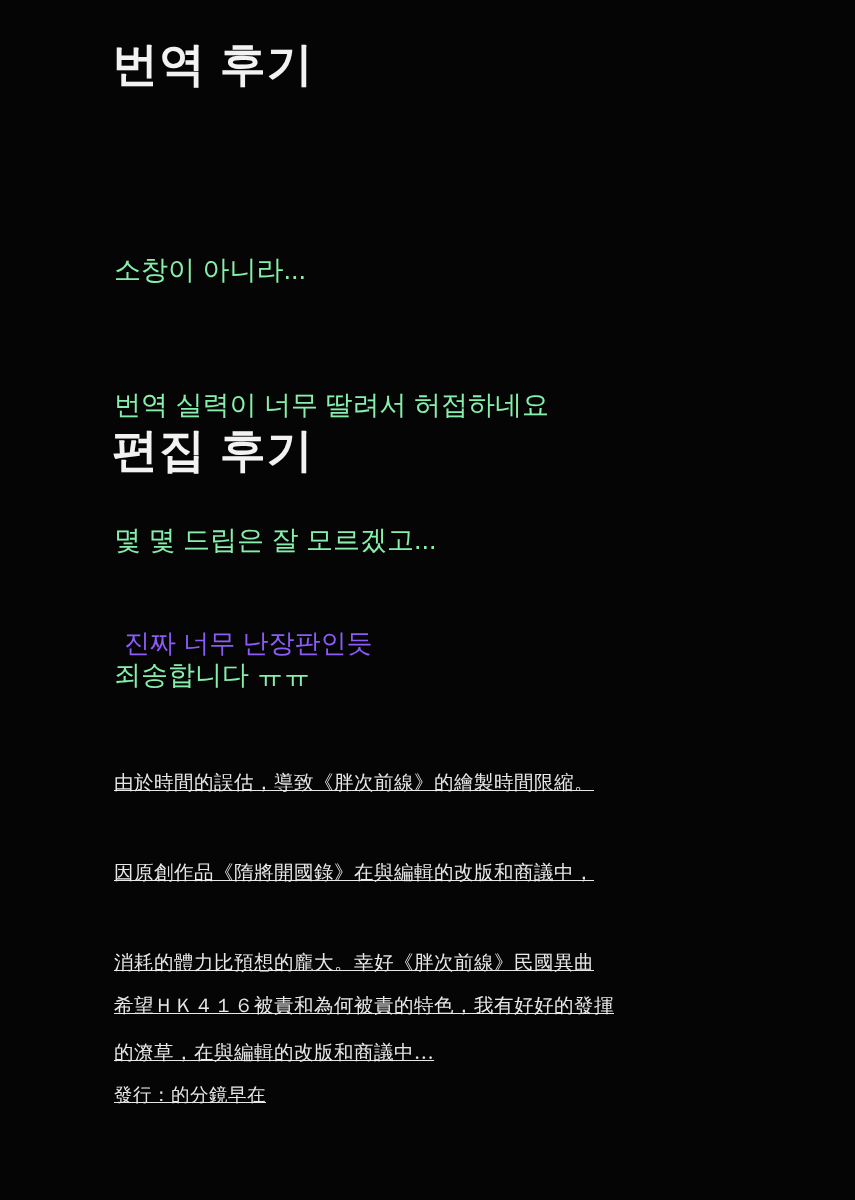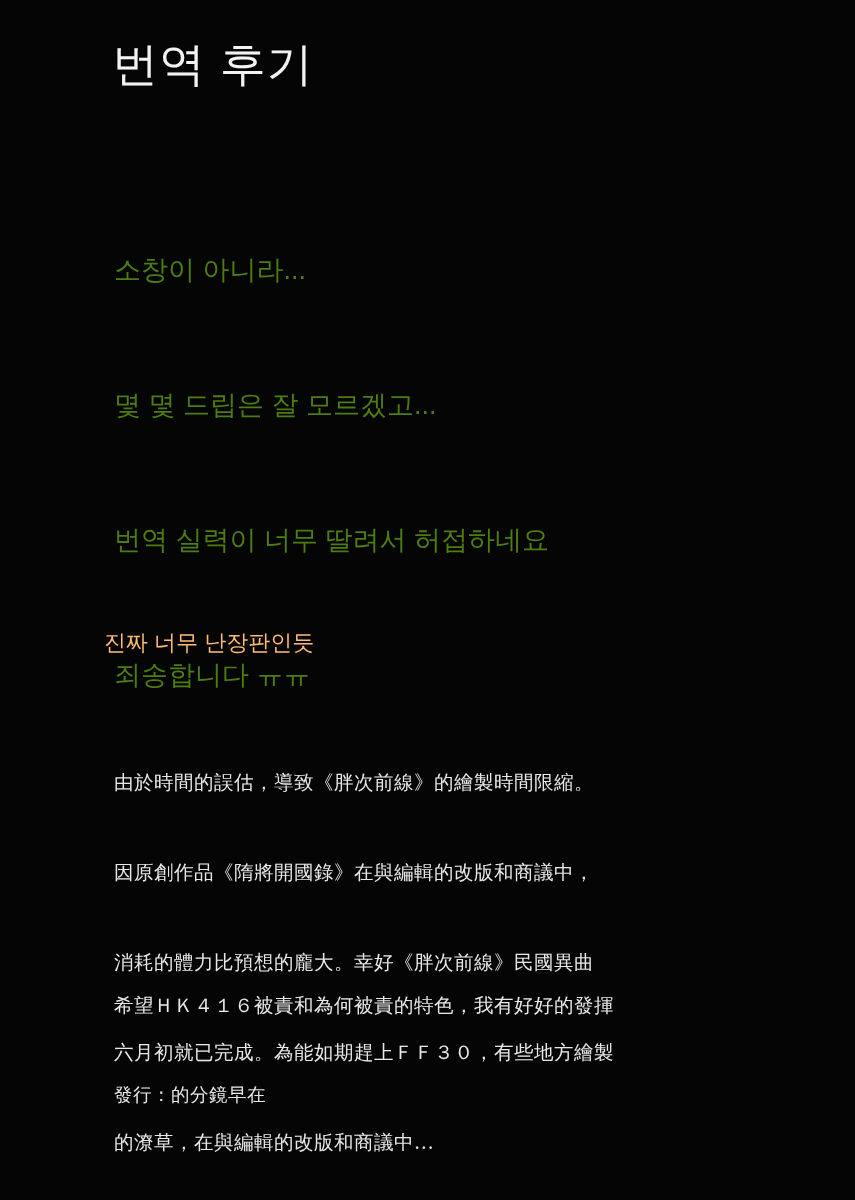--- a/index.html
+++ b/index.html
@@ -16,49 +16,49 @@
     position: relative;
   }
   .page {
     position: absolute;
     inset: 0;
     background: #050505;
   }
   .heading {
     position: absolute;
     font-family: "Liberation Sans", sans-serif;
-    font-weight: normal;
+    font-weight: bold;
     font-size: 46px;
     letter-spacing: 1px;
     color: #f2f2f2;
     white-space: pre;
   }
   #translator-heading { left: 112px; top: 34px; }
   #editor-heading { left: 112px; top: 420px; }
 
   .ko-body {
     position: absolute;
     left: 114px;
     top: 158px;
     font-family: "Liberation Sans", sans-serif;
     font-size: 27px;
     line-height: 45px;
-    color: #4d7c0f;
+    color: #86efac;
     white-space: pre;
   }
   .ko-line { display: block; }
 
   .ko-editor-note {
     position: absolute;
-    left: 104px;
+    left: 124px;
     top: 543px;
     font-family: "Liberation Sans", sans-serif;
-    font-size: 22px;
+    font-size: 26px;
     line-height: 40px;
-    color: #fdba74;
+    color: #8b5cf6;
     white-space: pre;
   }
 
   .cjk-block {
     position: absolute;
     left: 114px;
     font-family: "DejaVu Serif", "Liberation Serif", serif;
     font-size: 19.5px;
     line-height: 30px;
     letter-spacing: 0.5px;
@@ -72,46 +72,46 @@
     position: absolute;
     left: 114px;
     top: 1022px;
     font-family: "DejaVu Sans Mono", "Liberation Mono", monospace;
     font-size: 18.5px;
     line-height: 29px;
     letter-spacing: 0.5px;
     color: #e6e6e6;
     white-space: pre;
   }
-  .cjk-line, .colophon-line { display: block; }
+  .cjk-line, .colophon-line { display: block; text-decoration: underline; }
 </style>
 </head>
 <body>
 
 <div class="page">
 
   <div class="heading" id="translator-heading">번역 후기</div>
 
   <div class="ko-body">
     <span class="ko-line">소창이 아니라...</span>
+    <span class="ko-line">번역 실력이 너무 딸려서 허접하네요</span>
     <span class="ko-line">몇 몇 드립은 잘 모르겠고...</span>
-    <span class="ko-line">번역 실력이 너무 딸려서 허접하네요</span>
     <span class="ko-line">죄송합니다 ㅠㅠ</span>
   </div>
 
+  <div class="heading" id="editor-heading">편집 후기</div>
 
   <div class="ko-editor-note">
     <span class="ko-line">진짜 너무 난장판인듯</span>
   </div>
 
   <div class="cjk-block" id="afterword-main">
     <span class="cjk-line">由於時間的誤估，導致《胖次前線》的繪製時間限縮。</span>
     <span class="cjk-line">因原創作品《隋將開國錄》在與編輯的改版和商議中，</span>
     <span class="cjk-line">消耗的體力比預想的龐大。幸好《胖次前線》民國異曲</span>
-    <span class="cjk-line">六月初就已完成。為能如期趕上ＦＦ３０，有些地方繪製</span>
     <span class="cjk-line">的潦草，在與編輯的改版和商議中...</span>
     
   </div>
 
   <div class="cjk-block" id="afterword-second">
     <span class="cjk-line">希望ＨＫ４１６被責和為何被責的特色，我有好好的發揮</span>
   </div>
 
   <div class="colophon">
     <span class="colophon-line">發行：的分鏡早在</span>

